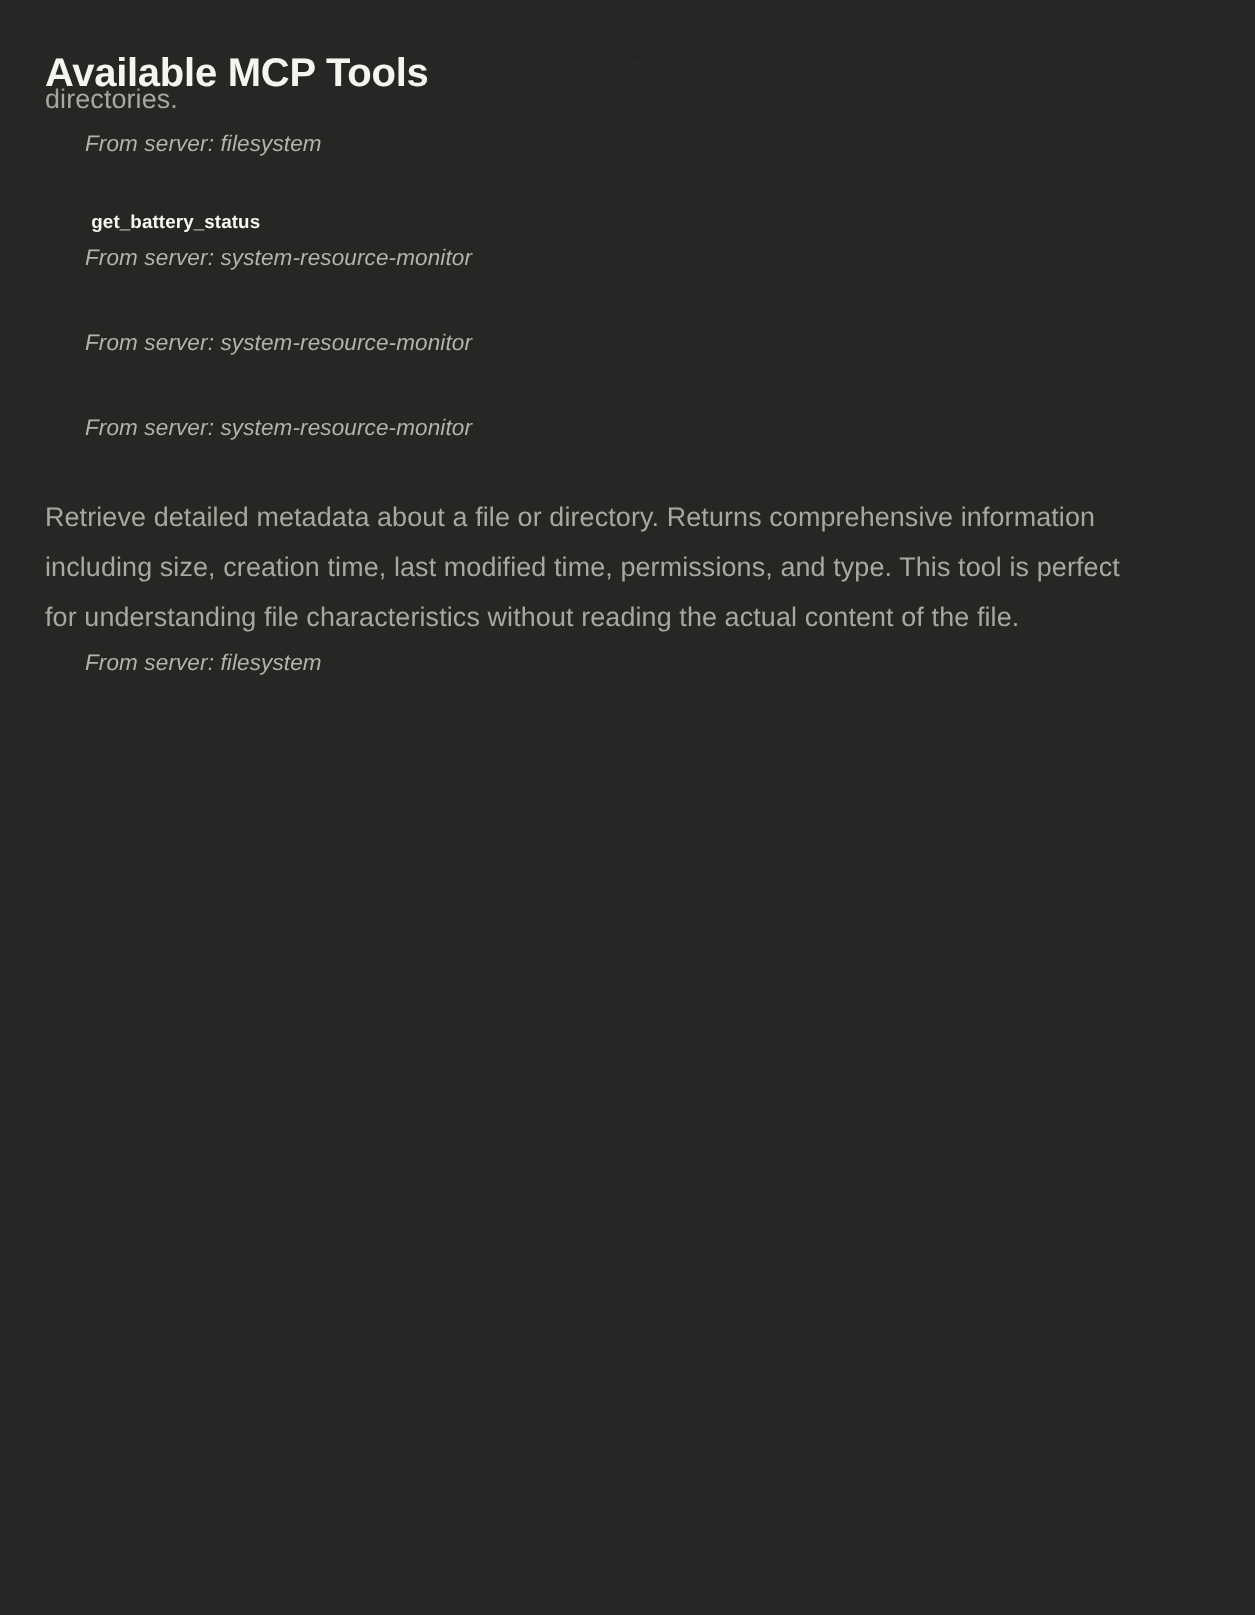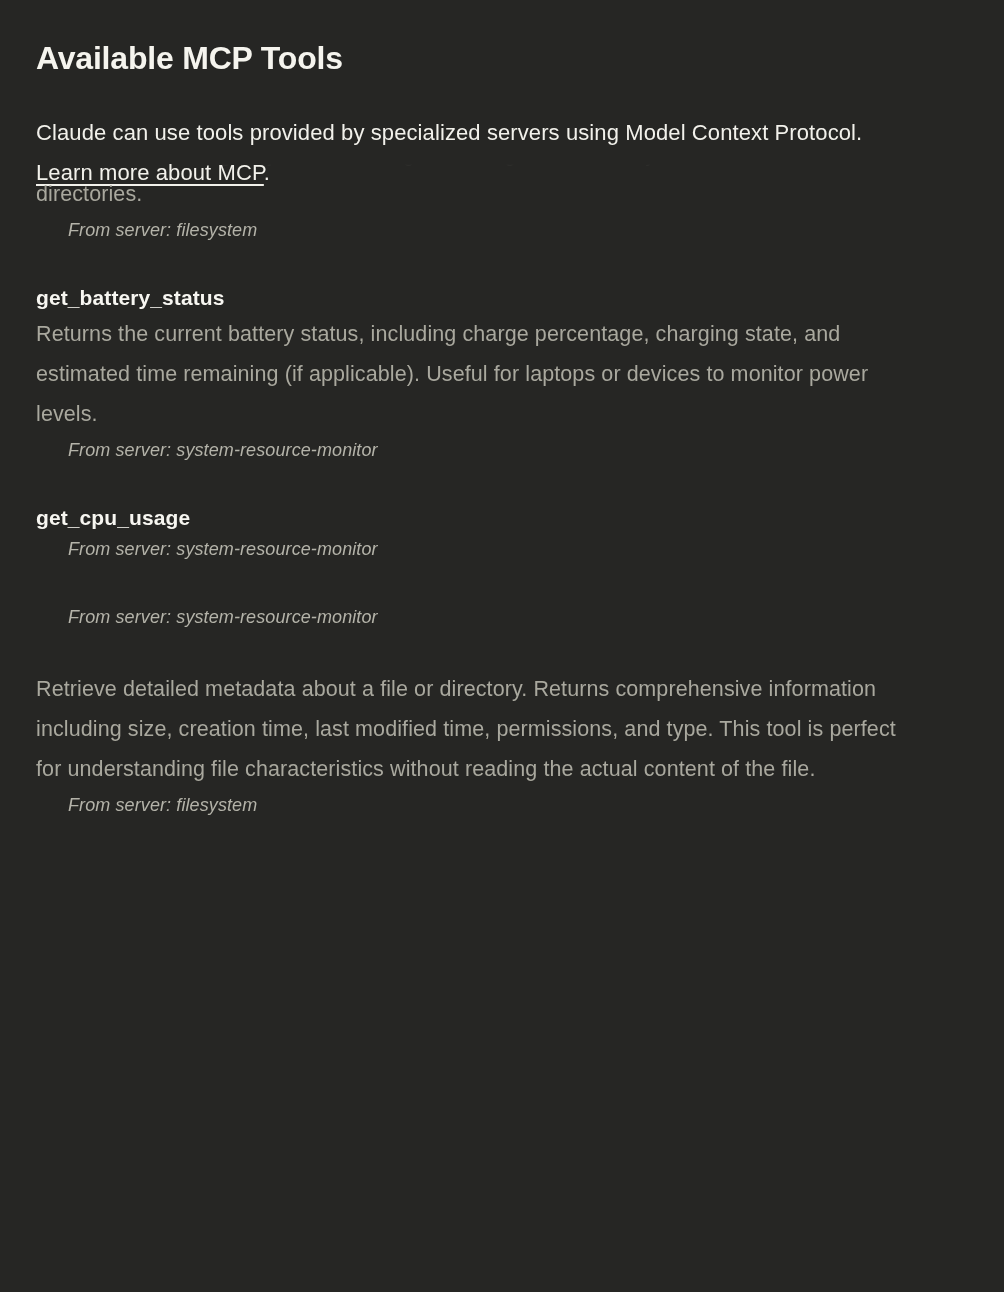--- a/index.html
+++ b/index.html
@@ -80,25 +80,26 @@
     left: 0;
     right: 0;
     
     margin-top: -62px;
   }
 
   .tool-item { margin-bottom: 36px; }
   .tool-item:last-child { margin-bottom: 0; }
 
   .tool-name {
-    font-size: 21px;
+    font-size: 15px;
     font-weight: 700;
     line-height: 1.5;
     color: #f7f6f1;
     letter-spacing: 0.1px;
+    margin-left: 37px;
   }
 
   .tool-desc {
     font-size: 21.5px;
     line-height: 40px;
     color: #a9a89e;
     max-width: 890px;
     letter-spacing: 0.1px;
   }
 
@@ -111,37 +112,32 @@
     margin-left: 32px;
   }
 </style>
 </head>
 <body>
 
 <div class="panel">
 
   <h1 class="page-title">Available MCP Tools</h1>
 
-  <p class="intro">
-    <span>Claude can use tools provided by specialized servers using Model Context Protocol. </span><a class="intro-link">Learn more about MCP</a><span>.</span>
-  </p>
 
   <div class="tool-scroll">
     <div class="tool-scroll-inner" id="tool-list">
         <div class="tool-item">
           <div class="tool-desc">Make line-based edits to a text file. Each edit replaces exact line sequences with new content. Returns a git-style diff showing the changes made. Only works within allowed directories.</div>
           <div class="tool-server">From server: filesystem</div>
         </div>
         <div class="tool-item">
           <div class="tool-name">get_battery_status</div>
-          <div class="tool-desc">Returns the current battery status, including charge percentage, charging state, and estimated time remaining (if applicable). Useful for laptops or devices to monitor power levels.</div>
           <div class="tool-server">From server: system-resource-monitor</div>
         </div>
         <div class="tool-item">
-          <div class="tool-name">get_cpu_usage</div>
           <div class="tool-server">From server: system-resource-monitor</div>
         </div>
         <div class="tool-item">
           <div class="tool-server">From server: system-resource-monitor</div>
         </div>
         <div class="tool-item">
           <div class="tool-desc">Retrieve detailed metadata about a file or directory. Returns comprehensive information including size, creation time, last modified time, permissions, and type. This tool is perfect for understanding file characteristics without reading the actual content of the file.</div>
           <div class="tool-server">From server: filesystem</div>
         </div>
       </div>

